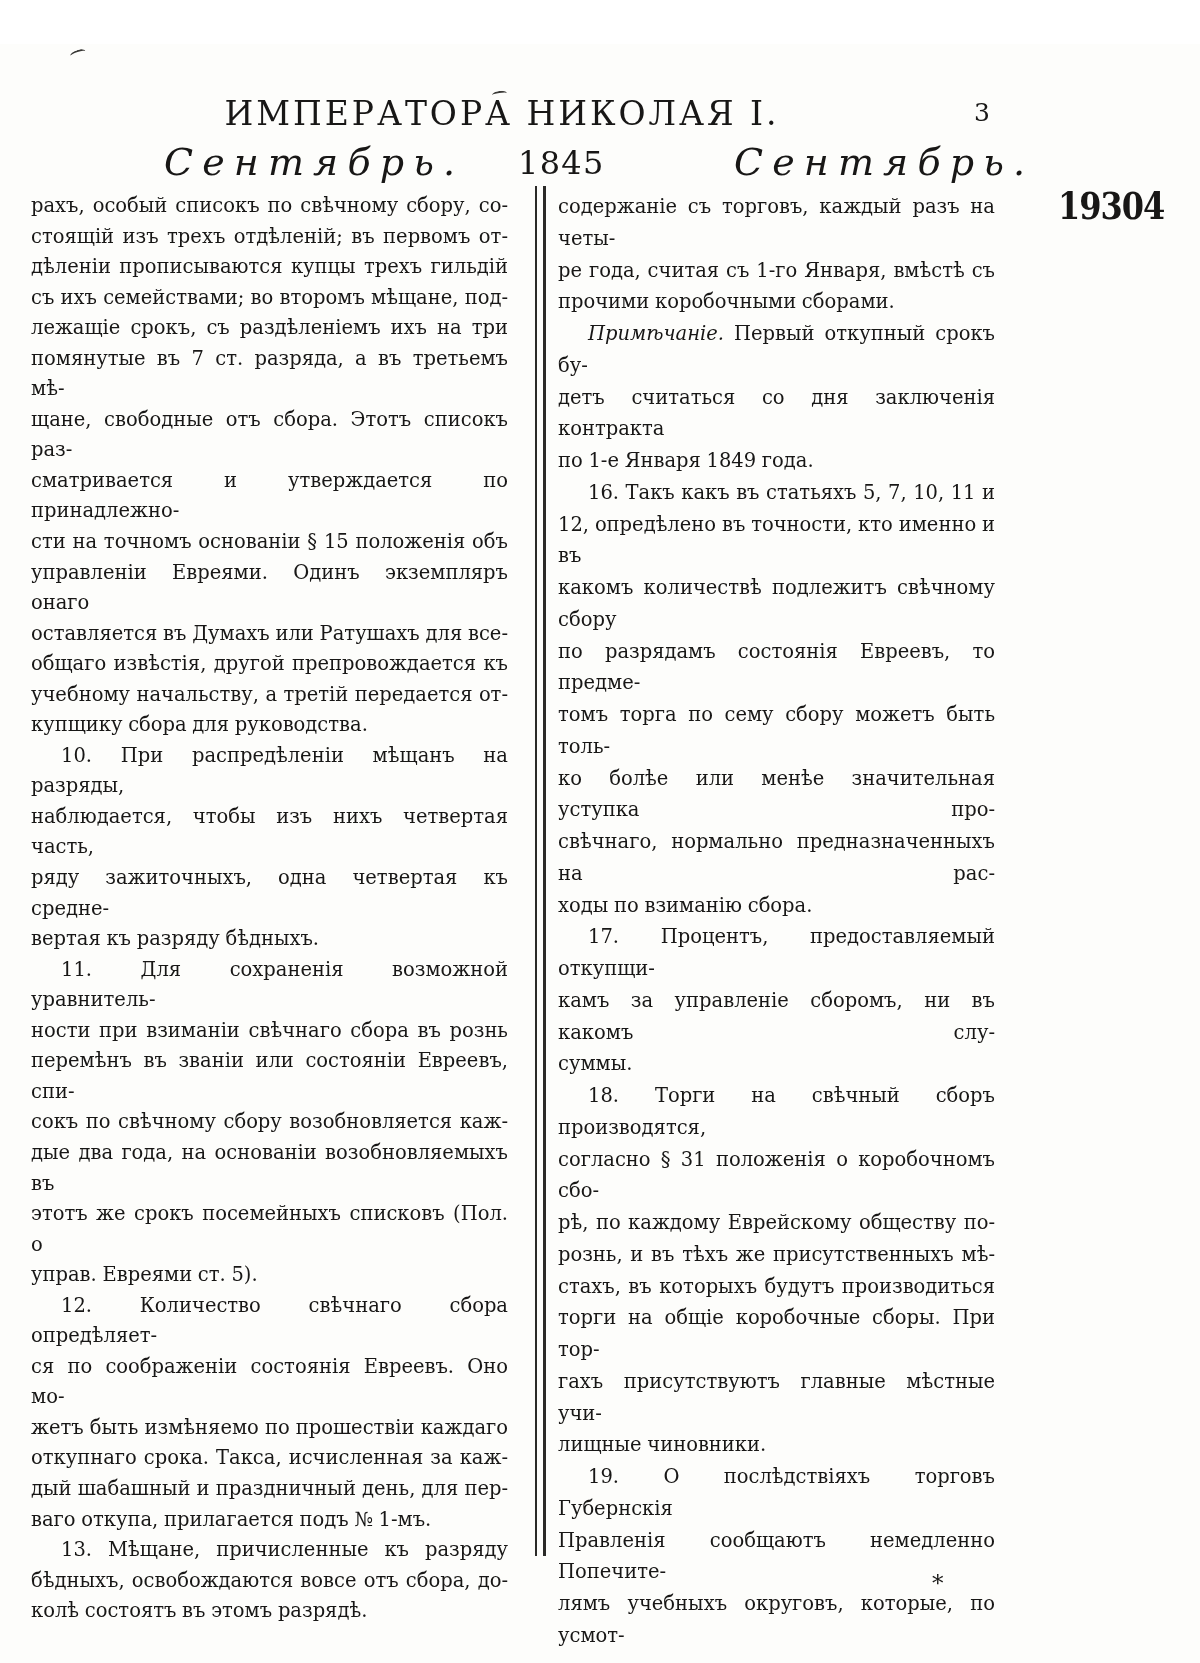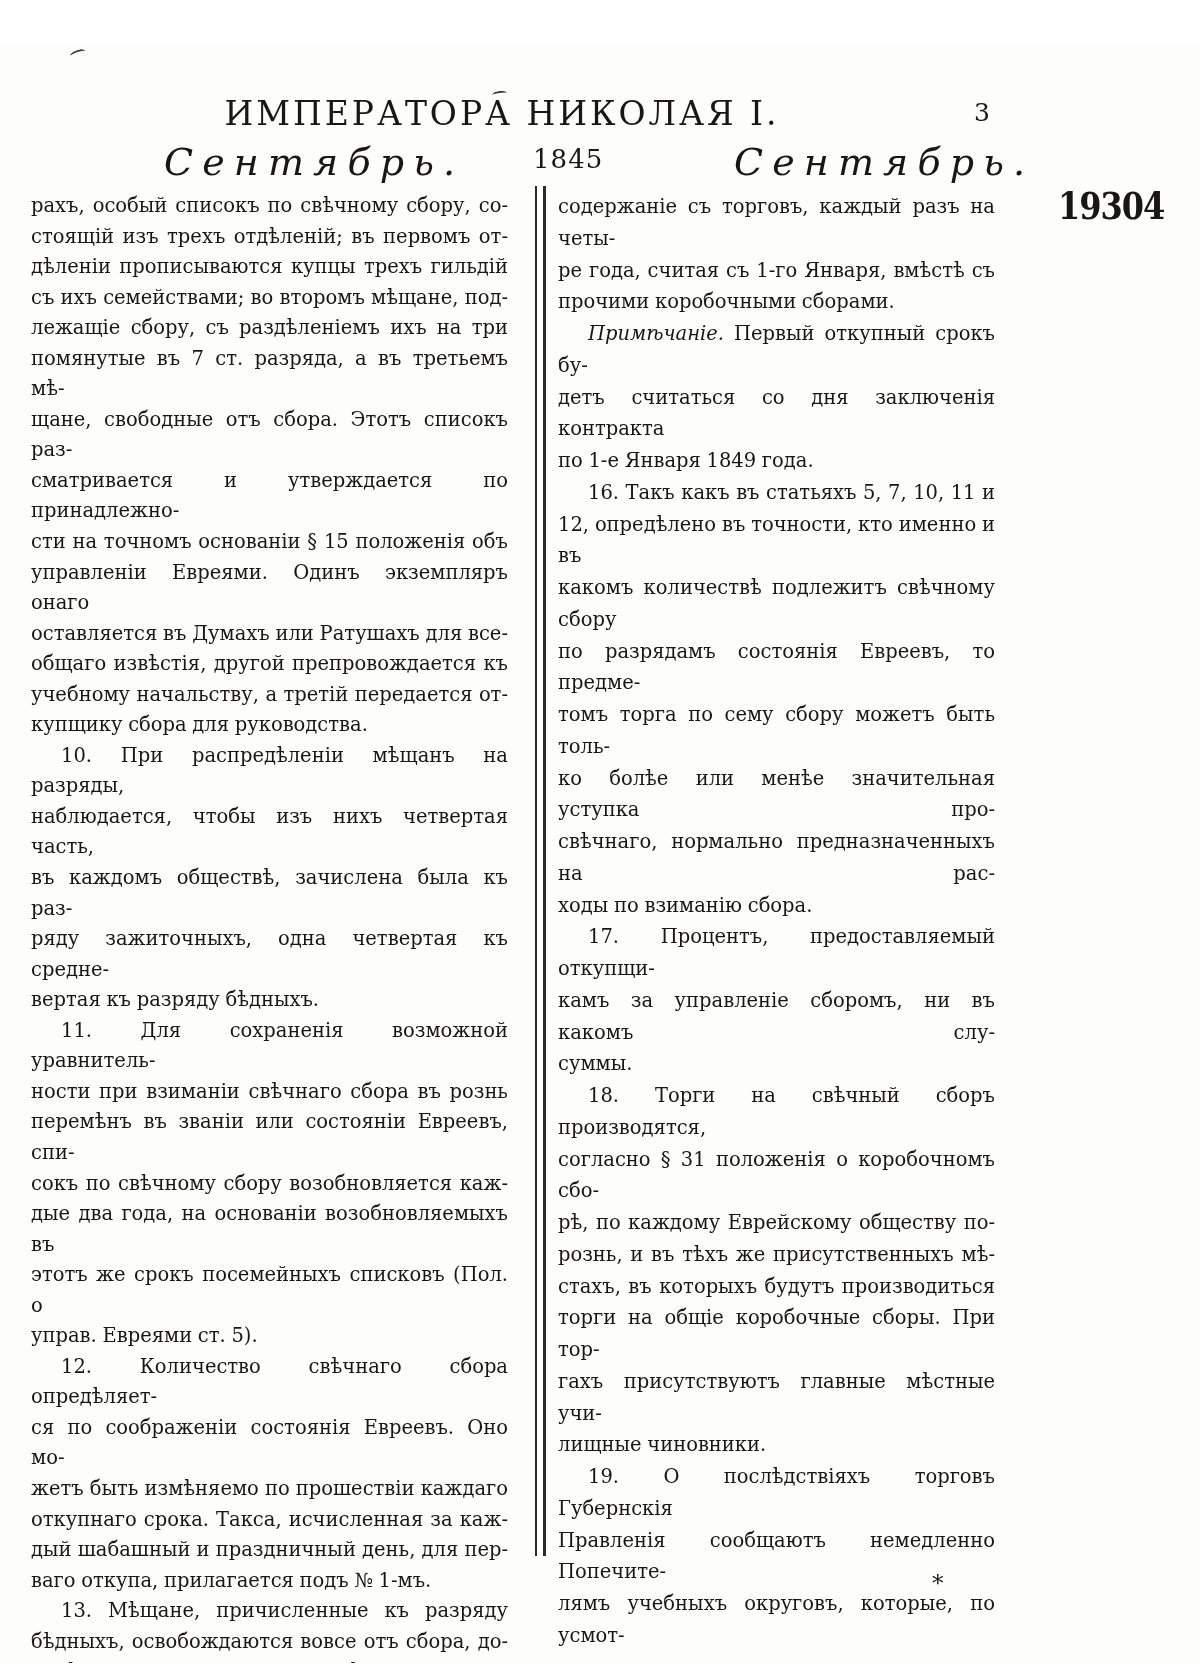--- a/index.html
+++ b/index.html
@@ -34,22 +34,22 @@
     top: 96px;
     font-style: italic;
     font-size: 38px;
     letter-spacing: 0.24em;
     white-space: nowrap;
   }
   .month-left  { left: 164px; }
   .month-right { left: 734px; }
   .year {
     position: absolute;
-    top: 100px; left: 533px;
-    font-size: 26px;
+    top: 100px; left: 518px;
+    font-size: 32px;
     letter-spacing: 0.04em;
   }
   .act-number {
     position: absolute;
     top: 140px; left: 1058px;
     font-size: 32px;
     font-weight: bold;
     letter-spacing: -1px;
     transform: scaleY(1.15);
     transform-origin: top left;
@@ -114,33 +114,32 @@
 
   <div class="act-number">19304</div>
 
   <div class="divider"></div>
 
   <div class="col col-left" id="col-left">
       <div class="line">рахъ, особый списокъ по свѣчному сбору, со-</div>
       <div class="line">стоящій изъ трехъ отдѣленій; въ первомъ от-</div>
       <div class="line">дѣленіи прописываются купцы трехъ гильдій</div>
       <div class="line">съ ихъ семействами; во второмъ мѣщане, под-</div>
-      <div class="line">лежащіе сбору, съ раздѣленіемъ ихъ на три</div>
+      <div class="line">лежащіе срокъ, съ раздѣленіемъ ихъ на три</div>
       <div class="line">помянутые въ 7 ст. разряда, а въ третьемъ мѣ-</div>
       <div class="line">щане, свободные отъ сбора. Этотъ списокъ раз-</div>
       <div class="line">сматривается и утверждается по принадлежно-</div>
       <div class="line">сти на точномъ основаніи § 15 положенія объ</div>
       <div class="line">управленіи Евреями. Одинъ экземпляръ онаго</div>
       <div class="line">оставляется въ Думахъ или Ратушахъ для все-</div>
       <div class="line">общаго извѣстія, другой препровождается къ</div>
       <div class="line">учебному начальству, а третій передается от-</div>
       <div class="line last">купщику сбора для руководства.</div>
       <div class="line indent">10. При распредѣленіи мѣщанъ на разряды,</div>
       <div class="line">наблюдается, чтобы изъ нихъ четвертая часть,</div>
-      <div class="line">въ каждомъ обществѣ, зачислена была къ раз-</div>
       <div class="line">ряду зажиточныхъ, одна четвертая къ средне-</div>
       <div class="line last">вертая къ разряду бѣдныхъ.</div>
       <div class="line indent">11. Для сохраненія возможной уравнитель-</div>
       <div class="line">ности при взиманіи свѣчнаго сбора въ рознь</div>
       <div class="line">перемѣнъ въ званіи или состояніи Евреевъ, спи-</div>
       <div class="line">сокъ по свѣчному сбору возобновляется каж-</div>
       <div class="line">дые два года, на основаніи возобновляемыхъ въ</div>
       <div class="line">этотъ же срокъ посемейныхъ списковъ (Пол. о</div>
       <div class="line last">управ. Евреями ст. 5).</div>
       <div class="line indent">12. Количество свѣчнаго сбора опредѣляет-</div>

